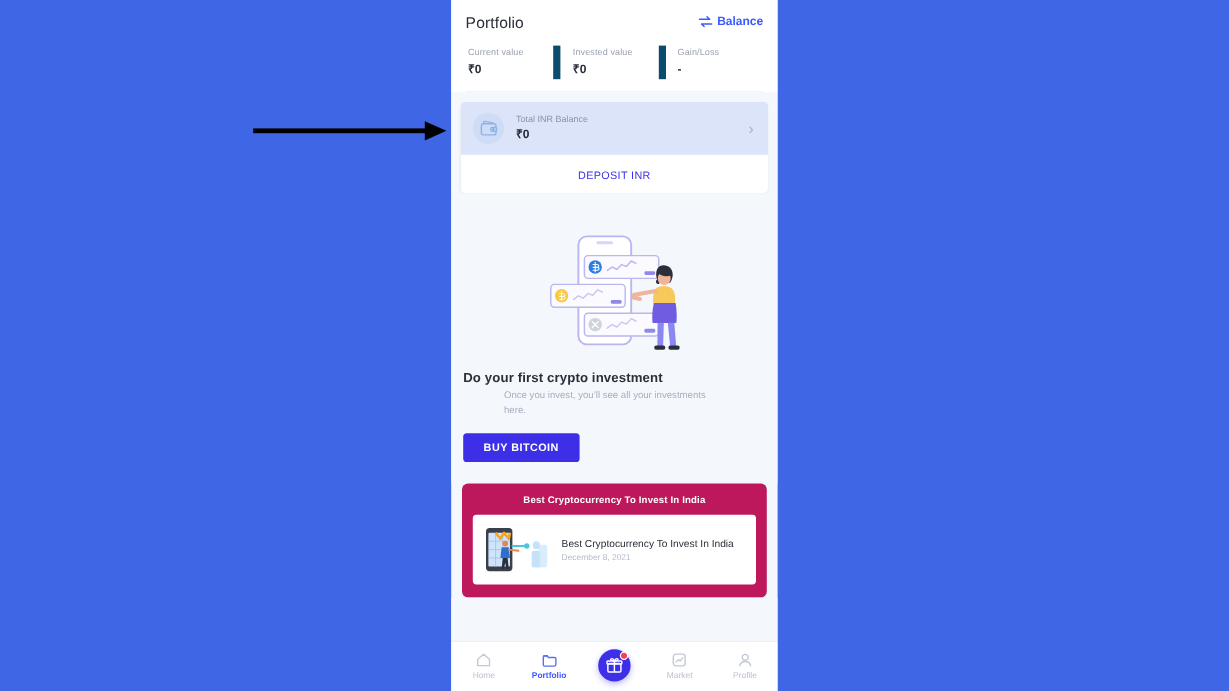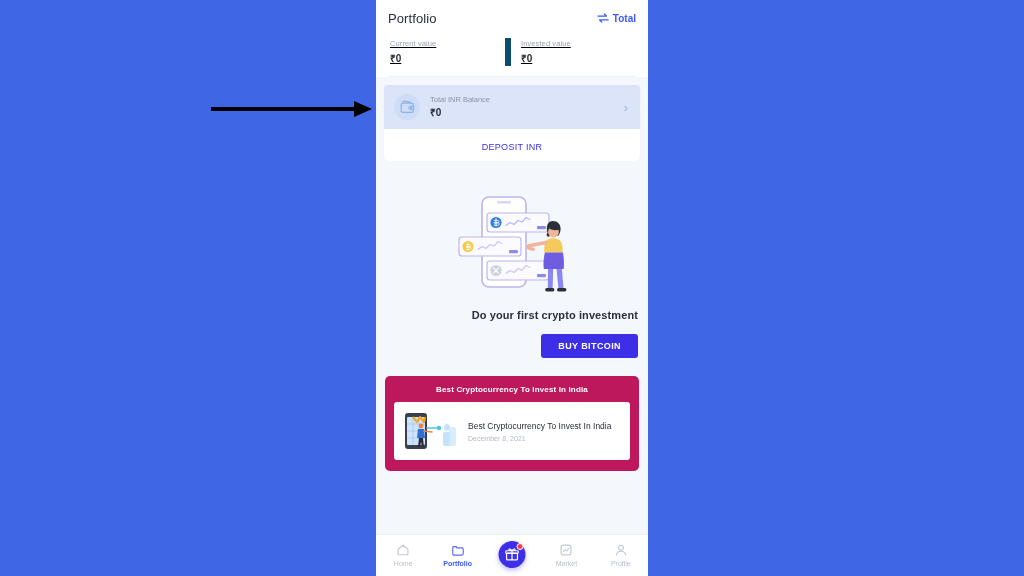--- a/index.html
+++ b/index.html
@@ -23,41 +23,41 @@
     background:#f4f8fd;overflow:hidden;display:flex;flex-direction:column;
   }
 
   
   .header{background:#ffffff;padding:6px 12px 0 12px;}
   .header-top{display:flex;align-items:center;justify-content:space-between;height:24px;}
   .page-title{font-size:13px;color:#2b2f3a;font-weight:400;letter-spacing:.1px;}
   .orders-btn{display:flex;align-items:center;gap:4px;color:#3d5afe;font-size:10px;font-weight:bold;}
   .orders-icon{display:block;width:12px;height:10px;}
 
-  .stats{display:flex;padding:8px 0 10px 0;background:#fff;text-decoration:underline;}
+  .stats{display:flex;padding:8px 0 10px 0;background:#fff;}
   .stat{flex:1;padding:0 2px 0 2px;position:relative;}
   .stat + .stat{border-left:6px solid #0c4a6e;padding-left:10px;}
   .stat-label{font-size:7.5px;color:#9aa1b2;line-height:12px;letter-spacing:.1px;}
   .stat-value{font-size:10px;color:#262b36;font-weight:bold;line-height:14px;margin-top:2px;}
   .stats-divider{height:1px;background:#eef1f7;}
 
   
   .balance-wrap{background:#f4f8fd;padding:8px 8px 0 8px;}
   .balance-card{background:#e5e5e5;border-radius:4px;overflow:hidden;box-shadow:0 1px 2px rgba(40,60,120,.05);}
   .balance-row{display:flex;align-items:center;gap:10px;background:#dbe4f8;padding:9px 10px;}
   .wallet-circle{width:26px;height:26px;border-radius:50%;background:#cfdcf6;display:flex;align-items:center;justify-content:center;flex:0 0 auto;}
   .balance-texts{flex:1;}
   .balance-label{font-size:7.5px;color:#8b93a8;line-height:11px;}
   .balance-value{font-size:10px;color:#22283a;font-weight:bold;line-height:14px;margin-top:1px;}
   .chevron{color:#9fb0d4;font-size:13px;line-height:1;padding-right:2px;}
   .deposit-row{background:#fff;text-align:center;padding:7px 0;}
   .deposit-link{font-size:9px;font-weight:normal;color:#3d2fe8;letter-spacing:.3px;}
 
   
-  .empty-state{background:#f4f8fd;padding:26px 10px 18px 10px;text-align:right;}
+  .empty-state{background:#f4f8fd;padding:26px 10px 18px 10px;text-align:left;}
   .illus{width:126px;height:112px;margin:0 auto;display:block;}
   .empty-title{font-size:11px;color:#2b2f3a;font-weight:bold;margin-top:10px;letter-spacing:.1px;}
   .empty-sub{font-size:8px;color:#a8aec0;line-height:12px;margin-top:3px;padding:0 34px;}
   .buy-btn{display:inline-block;margin-top:13px;background:#3d2fe8;color:#fff;font-size:9px;
     font-weight:bold;letter-spacing:.4px;padding:7px 17px;border-radius:3px;}
 
   
   .blog-wrap{padding:0 9px;}
   .blog-card{background:#be185d;border-radius:5px;padding:9px 9px 11px 9px;}
   .blog-head{text-align:center;color:#fff;font-size:8px;font-weight:bold;letter-spacing:.15px;margin-bottom:8px;}
@@ -93,32 +93,36 @@
   <div class="phone">
 
     <div class="header">
       <div class="header-top">
         <div class="page-title">Portfolio</div>
         <div class="orders-btn">
           <svg class="orders-icon" viewBox="0 0 14 11">
             <path d="M1 3.2h10l-2.6-2.4" fill="none" stroke="#3d5afe" stroke-width="1.4" stroke-linecap="round" stroke-linejoin="round"></path>
             <path d="M13 7.8H3l2.6 2.4" fill="none" stroke="#3d5afe" stroke-width="1.4" stroke-linecap="round" stroke-linejoin="round"></path>
           </svg>
-          <span>Total</span>
+          <span>Balance</span>
         </div>
       </div>
 
       <div class="stats">
         <div class="stat">
           <div class="stat-label">Current value</div>
           <div class="stat-value">₹0</div>
         </div>
         <div class="stat">
           <div class="stat-label">Invested value</div>
           <div class="stat-value">₹0</div>
+        </div>
+        <div class="stat">
+          <div class="stat-label">Gain/Loss</div>
+          <div class="stat-value">-</div>
         </div>
       </div>
       <div class="stats-divider"></div>
     </div>
 
     <div class="balance-wrap">
       <div class="balance-card">
         <div class="balance-row">
           <div class="wallet-circle">
             <svg width="15" height="14" viewBox="0 0 16 15">
@@ -165,20 +169,21 @@
         <path d="M99.6 40.5c1.5 2.6 7.5 3.5 10.4 1.8-.6-4-3-5.9-5.9-5.9-2.6 0-4.2 1.7-4.5 4.1z" fill="#2b2f3a"></path>
         <path d="M98 53c3.2-2.3 9-2.4 12.3 0 3.2 2.3 3.6 7.5 3.2 12.5H95.4c-.5-5 .2-10.4 2.6-12.5z" fill="#f6c95b"></path>
         <path d="M97.4 55.5l-17.6 3.2c-1.3.2-1.4 2.2-.1 2.5l4.5 1" fill="none" stroke="#f0b49b" stroke-width="3.4" stroke-linecap="round"></path>
         <path d="M95.8 65.5h18.2c1 6.5 1.2 11.7.6 16.6H94.8c-.6-5-.2-10.2 1-16.6z" fill="#6f5ce0"></path>
         <path d="M99 82h5.2l-.6 19.5h-4.8L99 82z" fill="#8a86f2"></path>
         <path d="M107.5 82h5.4l1.6 19.5h-5L107.5 82z" fill="#8a86f2"></path>
         <rect x="96.2" y="101" width="9.2" height="3.4" rx="1.6" fill="#2b2f3a"></rect>
         <rect x="108" y="101" width="9.4" height="3.4" rx="1.6" fill="#2b2f3a"></rect>
       </svg>
       <div class="empty-title">Do your first crypto investment</div>
+      <div class="empty-sub">Once you invest, you’ll see all your investments here.</div>
       <div class="buy-btn">BUY BITCOIN</div>
     </div>
 
     <div class="blog-wrap">
       <div class="blog-card">
         <div class="blog-head">Best Cryptocurrency To Invest In India</div>
         <div class="blog-item">
           <svg class="blog-thumb" viewBox="0 0 56 42">
             <rect x="2" y="3" width="22" height="36" rx="3" fill="#3a3f4c"></rect>
             <rect x="4" y="7" width="18" height="28" rx="1" fill="#cfe4fa"></rect>

